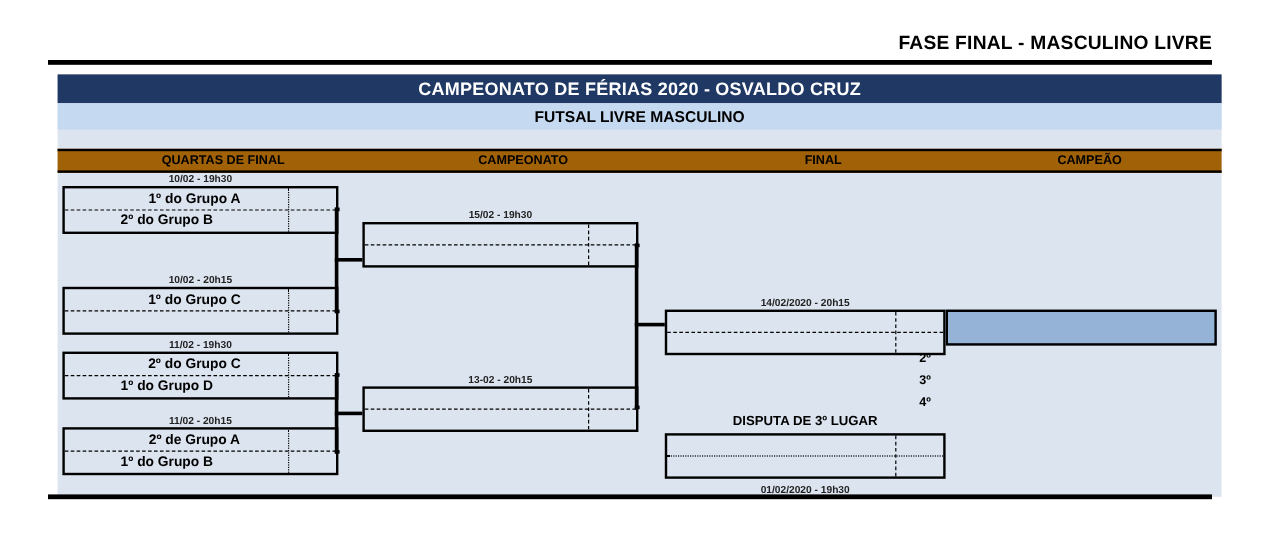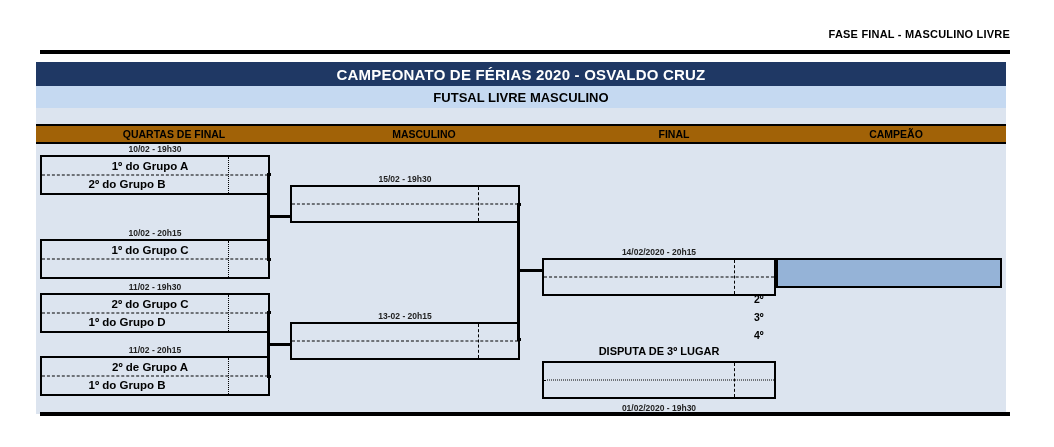--- a/index.html
+++ b/index.html
@@ -3,29 +3,29 @@
 <meta charset="utf-8">
 <style>
   html,body{margin:0;padding:0;background:#ffffff;}
   body{width:1054px;height:447px;font-family:"Liberation Sans",sans-serif;position:relative;overflow:hidden;}
 
   #root{position:absolute;left:0;top:0;width:1054px;height:447px;}
 
   
   .phase-title{
     position:absolute; right:44px; top:28px;
-    font-size:11px; font-weight:bold; color:#000; letter-spacing:.2px;
+    font-size:16px; font-weight:bold; color:#000; letter-spacing:.2px;
     white-space:nowrap;
   }
   .phase-rule{
     position:absolute; left:40px; top:50px; width:970px; height:4px; background:#000;
   }
 
   
-  .sheet{position:absolute; left:36px; top:62px; width:970px; height:352px; background:#dce4ef;}
+  .sheet{position:absolute; left:48px; top:62px; width:970px; height:352px; background:#dce4ef;}
   .sheet-bottom-rule{position:absolute; left:40px; top:412px; width:970px; height:4px; background:#000;}
 
   .title-bar{
     position:absolute; left:0; top:0; width:970px; height:24px;
     background:#1f3864; color:#fff; font-size:15px; font-weight:bold;
     display:flex; align-items:center; justify-content:center; letter-spacing:.2px;
   }
   .sub-bar{
     position:absolute; left:0; top:24px; width:970px; height:22px;
     background:#c5d9f1; color:#000000; font-size:13px; font-weight:bold;
@@ -96,21 +96,21 @@
   <div class="phase-title">FASE FINAL - MASCULINO LIVRE</div>
   <div class="phase-rule"></div>
 
   <div class="sheet">
 
     <div class="title-bar">CAMPEONATO DE FÉRIAS 2020 - OSVALDO CRUZ</div>
     <div class="sub-bar">FUTSAL LIVRE MASCULINO</div>
 
     <div class="round-header">
       <span class="rh-qf">QUARTAS DE FINAL</span>
-      <span class="rh-sf">MASCULINO</span>
+      <span class="rh-sf">CAMPEONATO</span>
       <span class="rh-f">FINAL</span>
       <span class="rh-c">CAMPEÃO</span>
     </div>
 
     <div class="stamp" style="left:4px; top:82px; width:230px;">10/02 - 19h30</div>
     <div class="match" style="left:4px; top:93px; width:230px; height:40px;">
       <div class="slot top">
           <span>1º do Grupo A</span>
         </div>
       <div class="mid"></div>

